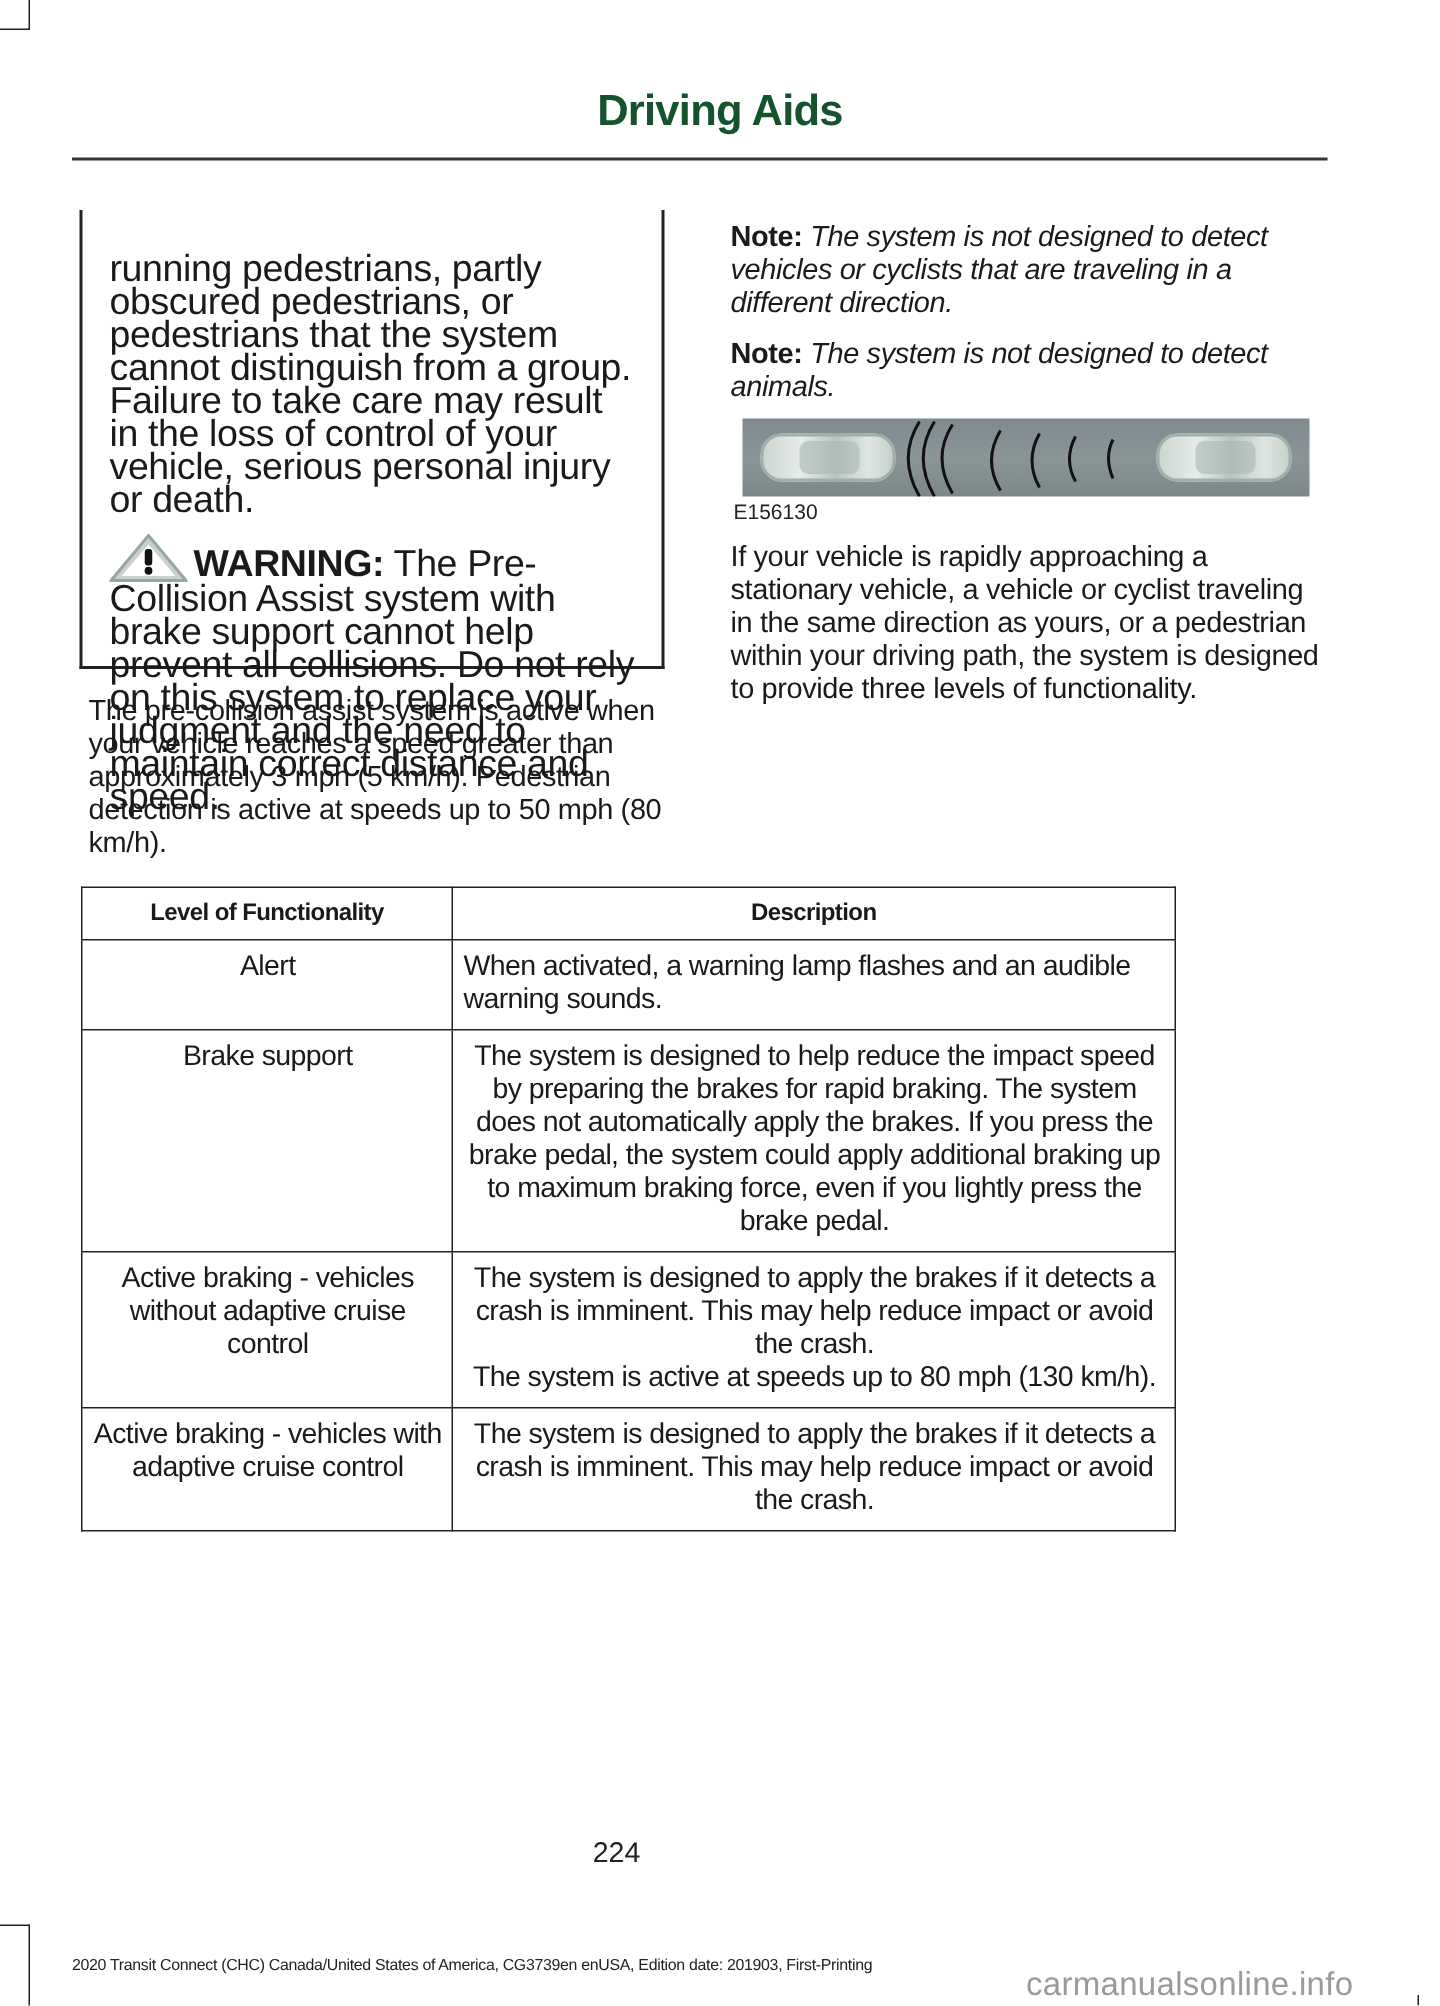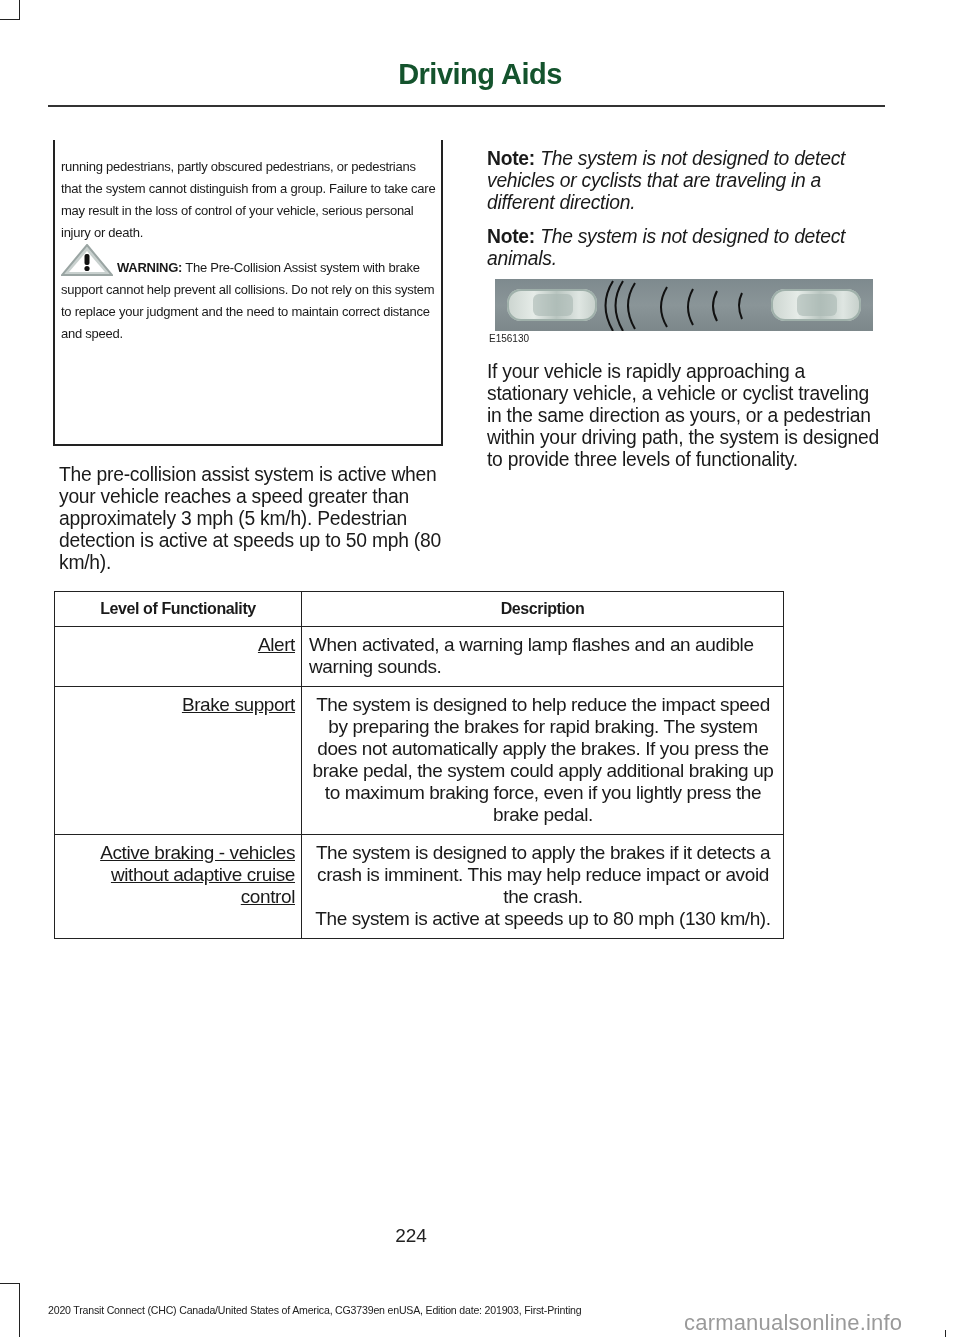--- a/index.html
+++ b/index.html
@@ -21,21 +21,21 @@
   }
 
   .col { position: absolute; font-size: 19.3px; line-height: 22px; }
   .col p { margin: 0; }
 
   #warning-box {
     position: absolute; left: 53px; top: 140px; width: 390px; height: 306px;
     border-left: 2px solid #222; border-right: 2px solid #222; border-bottom: 2px solid #222;
     box-sizing: border-box; padding: 16px 5px 0 6px;
   }
-  #warning-box p { margin: 0; font-size: 13px; line-height: 22px; letter-spacing: -0.25px; }
+  #warning-box p { margin: 12px; font-size: 25px; line-height: 22px; letter-spacing: -0.25px; }
   .warn-row { margin-top: 17px; }
   .warn-icon { display: inline-block; width: 52px; height: 32px; vertical-align: -4px; margin-right: 4px; }
   .warn-label { font-weight: bold; }
 
   #left-para { left: 59px; top: 464px; width: 392px; letter-spacing: -0.25px; }
 
   #right-col { left: 487px; top: 148px; width: 395px; letter-spacing: -0.25px; }
   #right-col .note { margin-bottom: 12px; }
   #right-col .note b { font-weight: bold; font-style: normal; }
   #right-col .note i { font-style: italic; }
@@ -45,32 +45,32 @@
     background: linear-gradient(#7e8a8e, #8a9598 50%, #7c878a);
   }
   .car { position: absolute; top: 10px; width: 90px; height: 32px; border-radius: 14px;
     background: linear-gradient(90deg, #cbd4cf, #e6ece8 30%, #b9c5c0 55%, #dfe6e2 80%, #c4cec9);
     box-shadow: inset 0 0 0 2px #9fb0aa;
   }
   .car.left { left: 12px; }
   .car.right { right: 12px; }
   .car .cab { position: absolute; left: 26px; top: 5px; width: 40px; height: 22px; border-radius: 6px; background: #a9b8b2; opacity: 0.6; }
   #fig-svg { position: absolute; left: 0; top: 0; }
-  #fig-caption { position: absolute; left: 489px; top: 333px; font-size: 10px; color: #222; font-family: "Liberation Sans", sans-serif; }
+  #fig-caption { position: absolute; left: 489px; top: 333px; font-size: 14px; color: #222; font-family: "Liberation Sans", sans-serif; }
 
   #right-para { position: absolute; left: 487px; top: 361px; width: 395px; font-size: 19.3px; line-height: 22px; letter-spacing: -0.25px; }
 
   #func-table {
     position: absolute; left: 54px; top: 591px; width: 730px; border-collapse: collapse;
     font-size: 19px; line-height: 22px; letter-spacing: -0.4px;
   }
   #func-table th, #func-table td { border: 1.5px solid #222; vertical-align: top; }
   #func-table th { font-weight: bold; font-size: 16px; height: 34px; padding: 0; text-align: center; vertical-align: middle; }
   #func-table td { padding: 7px 6px 8px 7px; }
-  #func-table td.c1 { width: 233px; text-align: right; text-decoration: underline; }
+  #func-table td.c1 { width: 233px; text-align: center; }
   #func-table td.c2 { text-align: center; }
   #func-table tr.r-alert td.c2 { text-align: left; margin-left: 36px; }
 
   #page-number { position: absolute; top: 1225px; left: 0; width: 822px; text-align: center; font-size: 19px; color: #222; }
   #footer-text { position: absolute; top: 1304px; left: 48px; font-size: 10.6px; color: #222; letter-spacing: -0.2px; }
   #watermark { position: absolute; top: 1310px; left: 684px; font-size: 22px; color: #9a9a9a; font-family: "Liberation Sans", sans-serif; letter-spacing: 0.2px; text-align: center; }
 </style>
 </head>
 <body>
 
@@ -139,18 +139,22 @@
       <td class="c1">Brake support</td>
       <td class="c2">The system is designed to help reduce the impact speed by preparing the brakes for rapid braking. The system does not automatically apply the brakes. If you press the brake pedal, the system could apply additional braking up to maximum braking force, even if you lightly press the brake pedal.</td>
     </tr>
     <tr>
       <td class="c1">Active braking - vehicles without adaptive cruise control</td>
       <td class="c2">
         <div>The system is designed to apply the brakes if it detects a crash is imminent. This may help reduce impact or avoid the crash.</div>
         <div>The system is active at speeds up to 80 mph (130 km/h).</div>
       </td>
     </tr>
+    <tr>
+      <td class="c1">Active braking - vehicles with adaptive cruise control</td>
+      <td class="c2">The system is designed to apply the brakes if it detects a crash is imminent. This may help reduce impact or avoid the crash.</td>
+    </tr>
   </tbody>
 </table>
 
 <div id="page-number">224</div>
 <div id="footer-text">2020 Transit Connect (CHC) Canada/United States of America, CG3739en enUSA, Edition date: 201903, First-Printing</div>
 <div id="watermark">carmanualsonline.info</div>
 
 </body></html>

